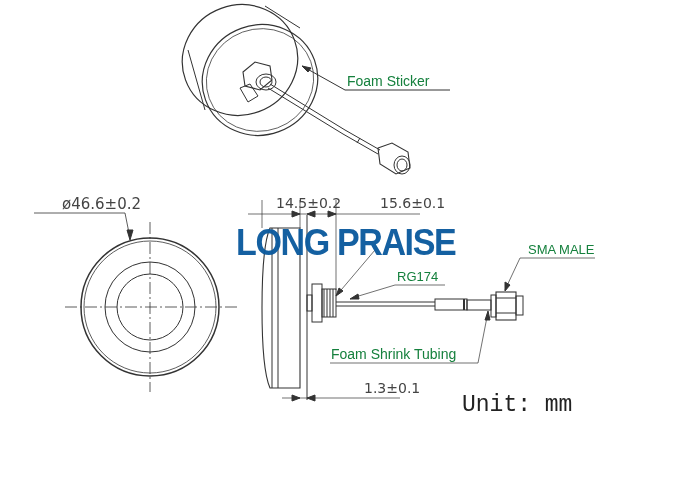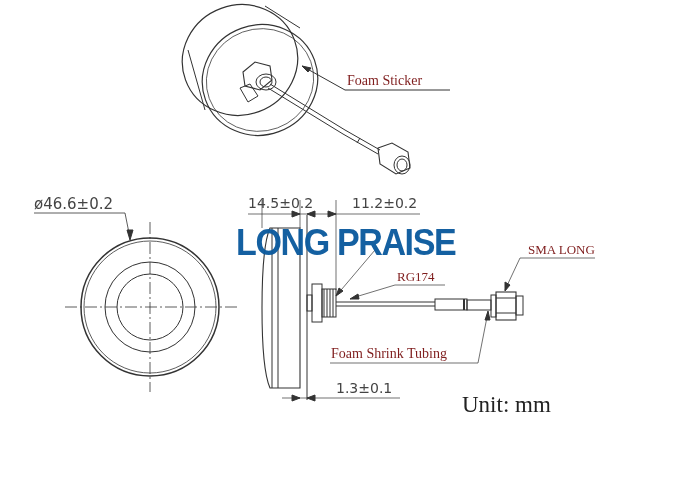--- a/index.html
+++ b/index.html
@@ -1,21 +1,21 @@
 <!DOCTYPE html>
 <html><head>
 <meta charset="utf-8">
 <style>
   html, body { margin:0; padding:0; background:#ffffff; }
   body { width:681px; height:485px; position:relative; overflow:hidden; font-family:"Liberation Sans", sans-serif; }
   svg { position:absolute; left:0; top:0; }
-  .lbl { position:absolute; font-family:Liberation Serif, serif; color:#7f1d1d; white-space:nowrap; }
-  .dim { position:absolute; font-family:"DejaVu Sans", sans-serif; color:#444; white-space:nowrap; font-size:14px; }
+  .lbl { position:absolute; font-family:Liberation Sans, sans-serif; color:#15803d; white-space:nowrap; }
+  .dim { position:absolute; font-family:"DejaVu Sans", sans-serif; color:#444; white-space:nowrap; font-size:14px;margin-left:28px; }
   .brand { position:absolute; left:236px; top:222px; font-family:"Liberation Sans", sans-serif; font-weight:bold; font-size:37px; color:#0d5b9e; letter-spacing:-1.5px; transform:scaleX(0.92); transform-origin:left top; opacity:0.97; }
-  .unit { position:absolute; left:462px; top:392px; font-family:Liberation Serif, serif; font-size:23px; color:#222; }
+  .unit { position:absolute; left:462px; top:392px; font-family:Liberation Mono, monospace; font-size:23px; color:#222; }
 </style>
 </head>
 <body>
 
 <svg width="681" height="485" viewBox="0 0 681 485" fill="none" stroke="#333" stroke-width="1">
 
   <g>
 
     <ellipse cx="240" cy="60" rx="58" ry="55" transform="rotate(-20 240 60)" stroke-width="1.2"></ellipse>
 
@@ -110,19 +110,19 @@
 
     <line x1="520" y1="258" x2="595" y2="258" stroke-width="0.7"></line>
     <line x1="520" y1="258" x2="505" y2="290" stroke-width="0.7"></line>
     <polygon points="505,291 505,282 510,285" fill="#333"></polygon>
   </g>
 </svg>
 
 <div class="lbl" style="left:347px;top:73px;font-size:14px;">Foam Sticker</div>
 <div class="dim" style="left:34px;top:195px;font-size:15px;">ø46.6±0.2</div>
 <div class="dim" style="left:248px;top:195px;">14.5±0.2</div>
-<div class="dim" style="left:352px;top:195px;">11.2±0.2</div>
-<div class="lbl" style="left:528px;top:242px;font-size:13px;">SMA LONG</div>
+<div class="dim" style="left:352px;top:195px;">15.6±0.1</div>
+<div class="lbl" style="left:528px;top:242px;font-size:13px;">SMA MALE</div>
 <div class="lbl" style="left:397px;top:269px;font-size:13px;text-align:right;">RG174</div>
 <div class="lbl" style="left:331px;top:346px;font-size:14px;">Foam Shrink Tubing</div>
 <div class="dim" style="left:336px;top:380px;">1.3±0.1</div>
 <div class="brand">LONG PRAISE</div>
 <div class="unit">Unit:  mm</div>
 
 </body></html>

